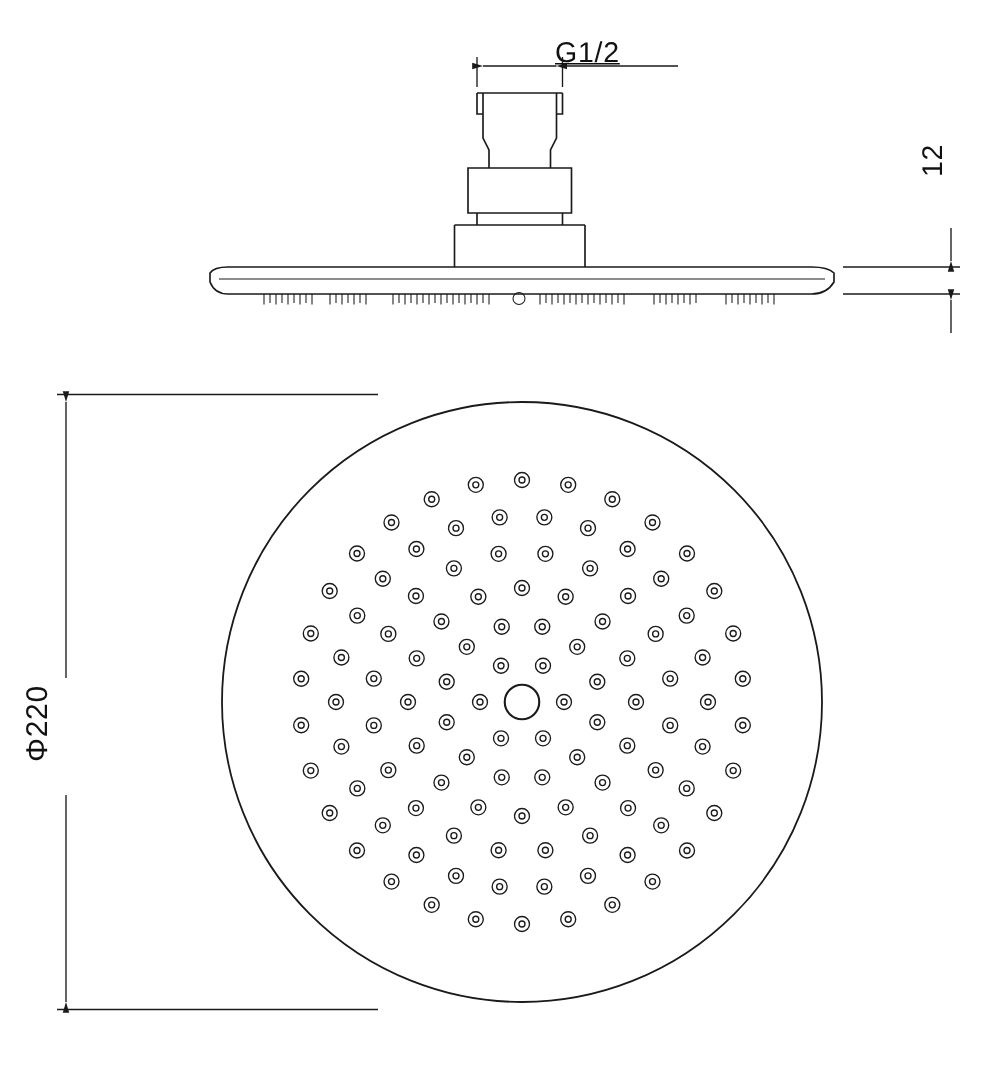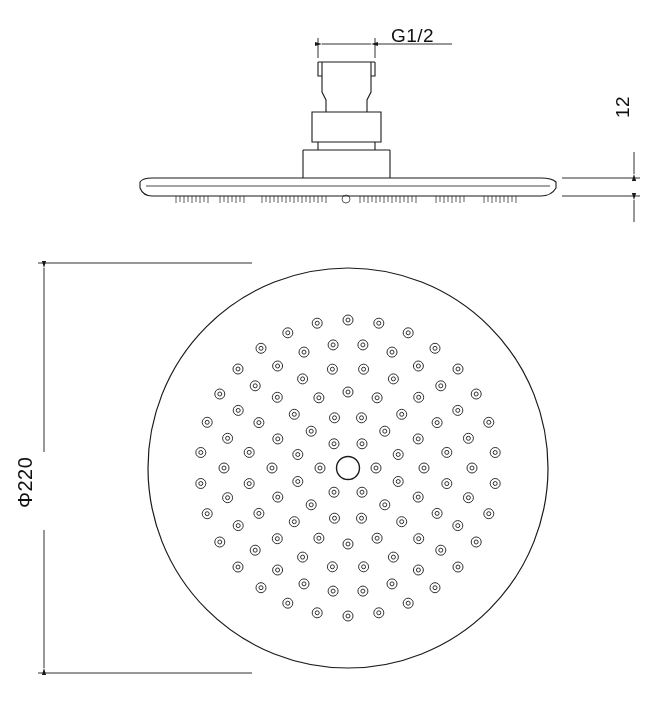--- a/index.html
+++ b/index.html
@@ -28,22 +28,23 @@
   }
   .lbl {
     position: absolute;
     font-family: "Liberation Sans", sans-serif;
     font-size: 19px;
     color: #111111;
     white-space: nowrap;
     letter-spacing: 0.5px;
   }
   #label-thread {
-    left: 391px;
+    left: 370px;
     top: 25px;
+    text-decoration: underline;
   }
   #label-thickness {
     left: 612px;
     top: 118px;
     transform: rotate(-90deg);
     transform-origin: left top;
   }
   #label-diameter {
     left: 14px;
     top: 508px;

